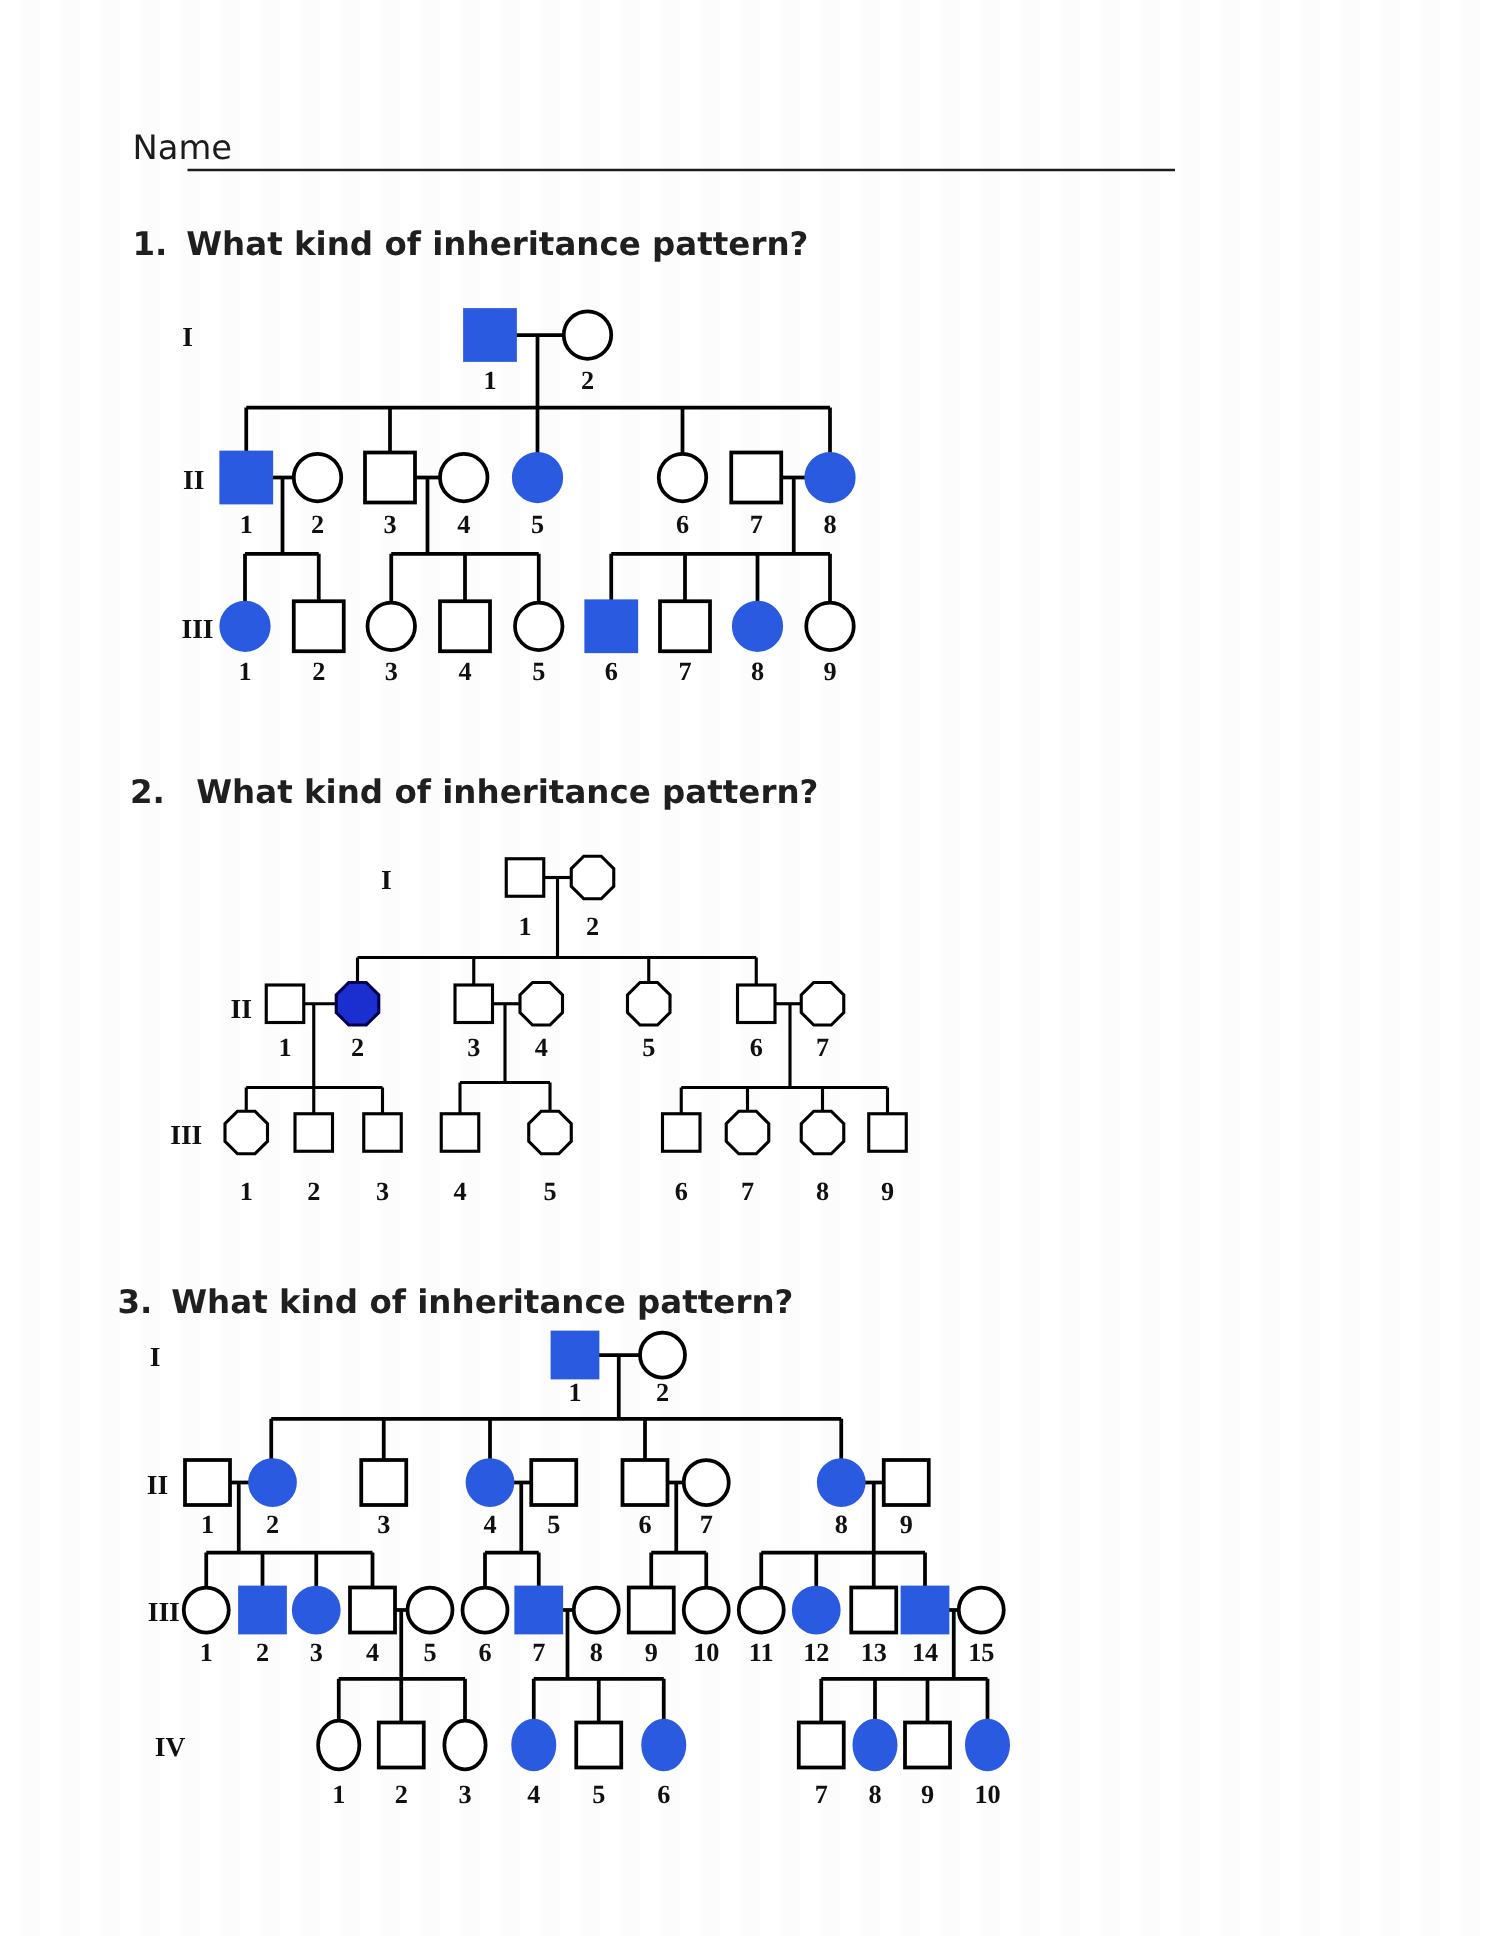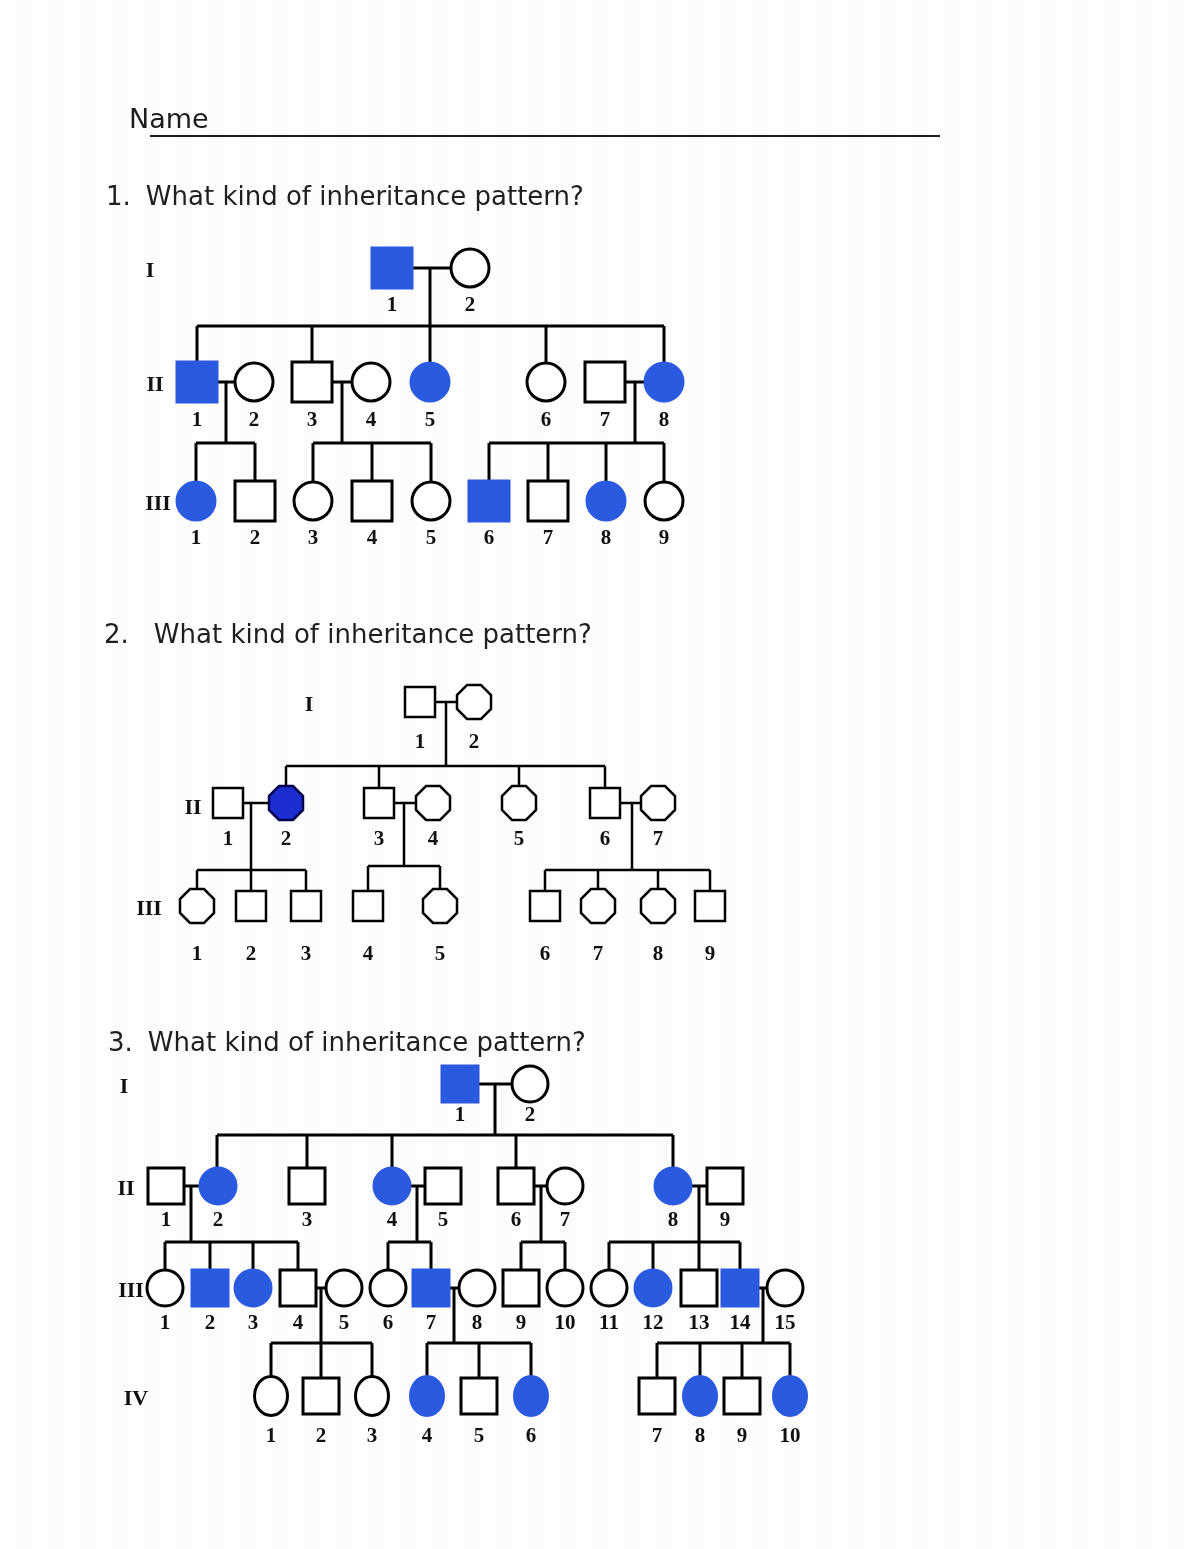--- a/index.html
+++ b/index.html
@@ -4,26 +4,26 @@
 <style>
   html,body{margin:0;padding:0;}
   body{
     width:1200px;height:1549px;
     background:#ffffff;
     background-image:repeating-linear-gradient(90deg,#ffffff 0px,#ffffff 16px,#fcfcfd 16px,#fcfcfd 32px);
     font-family:"DejaVu Sans",sans-serif;
     position:relative;overflow:hidden;
   }
   .abs{position:absolute;}
-  #name-row{left:106px;top:103px;font-size:27px;color:#1c1c1c;margin-left:23px;}
+  #name-row{left:106px;top:103px;font-size:27px;color:#1c1c1c;}
   #name-underline{left:150px;top:104px;width:790px;height:31px;border-bottom:2px solid #1c1c1c;}
-  .question{font-size:26px;color:#1f1f1f;white-space:nowrap;}
+  .question{font-size:26px;color:#1f1f1f;white-space:nowrap;font-weight:bold;}
   #q1{left:106px;top:181px;}
   #q2{left:104px;top:619px;}
-  #q3{left:108px;top:1027px;}
+  #q3{left:94px;top:1027px;}
   .qnum{display:inline-block;}
   #q1 .qnum{margin-right:15px;}
   #q2 .qnum{margin-right:25px;}
   #q3 .qnum{margin-right:15px;}
   #ped-svg{left:0;top:0;}
   .num{font-family:"Liberation Serif",serif;font-weight:bold;font-size:21px;fill:#101010;}
   .gen{font-family:"Liberation Serif",serif;font-weight:bold;font-size:22px;fill:#101010;}
 </style>
 </head>
 <body>

